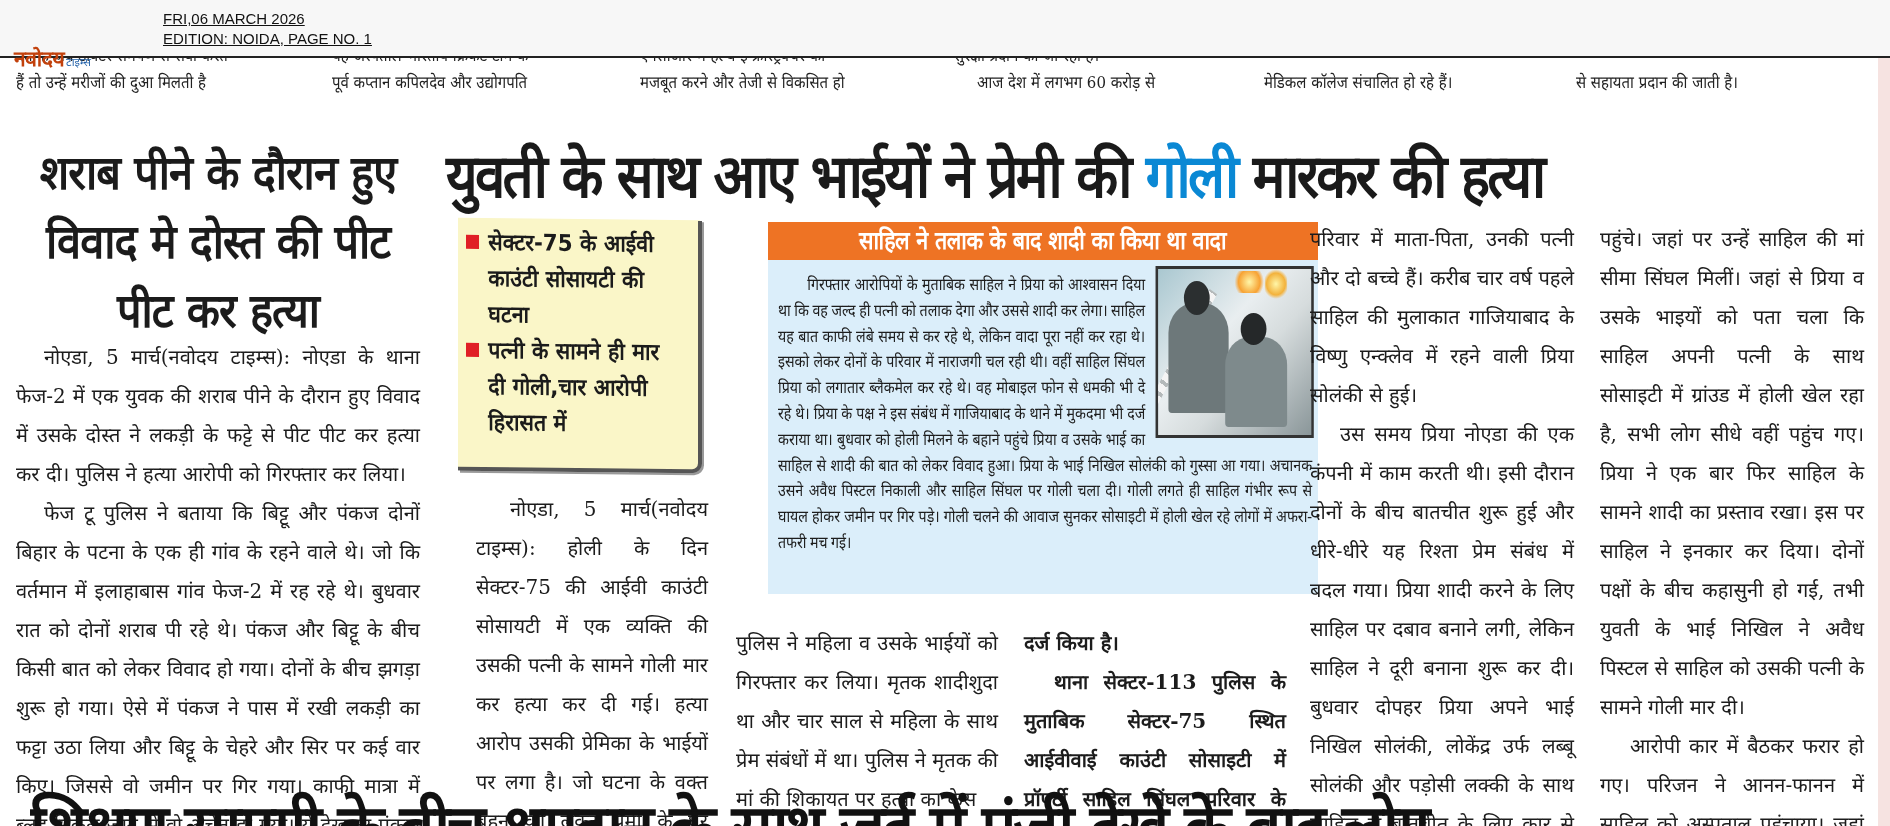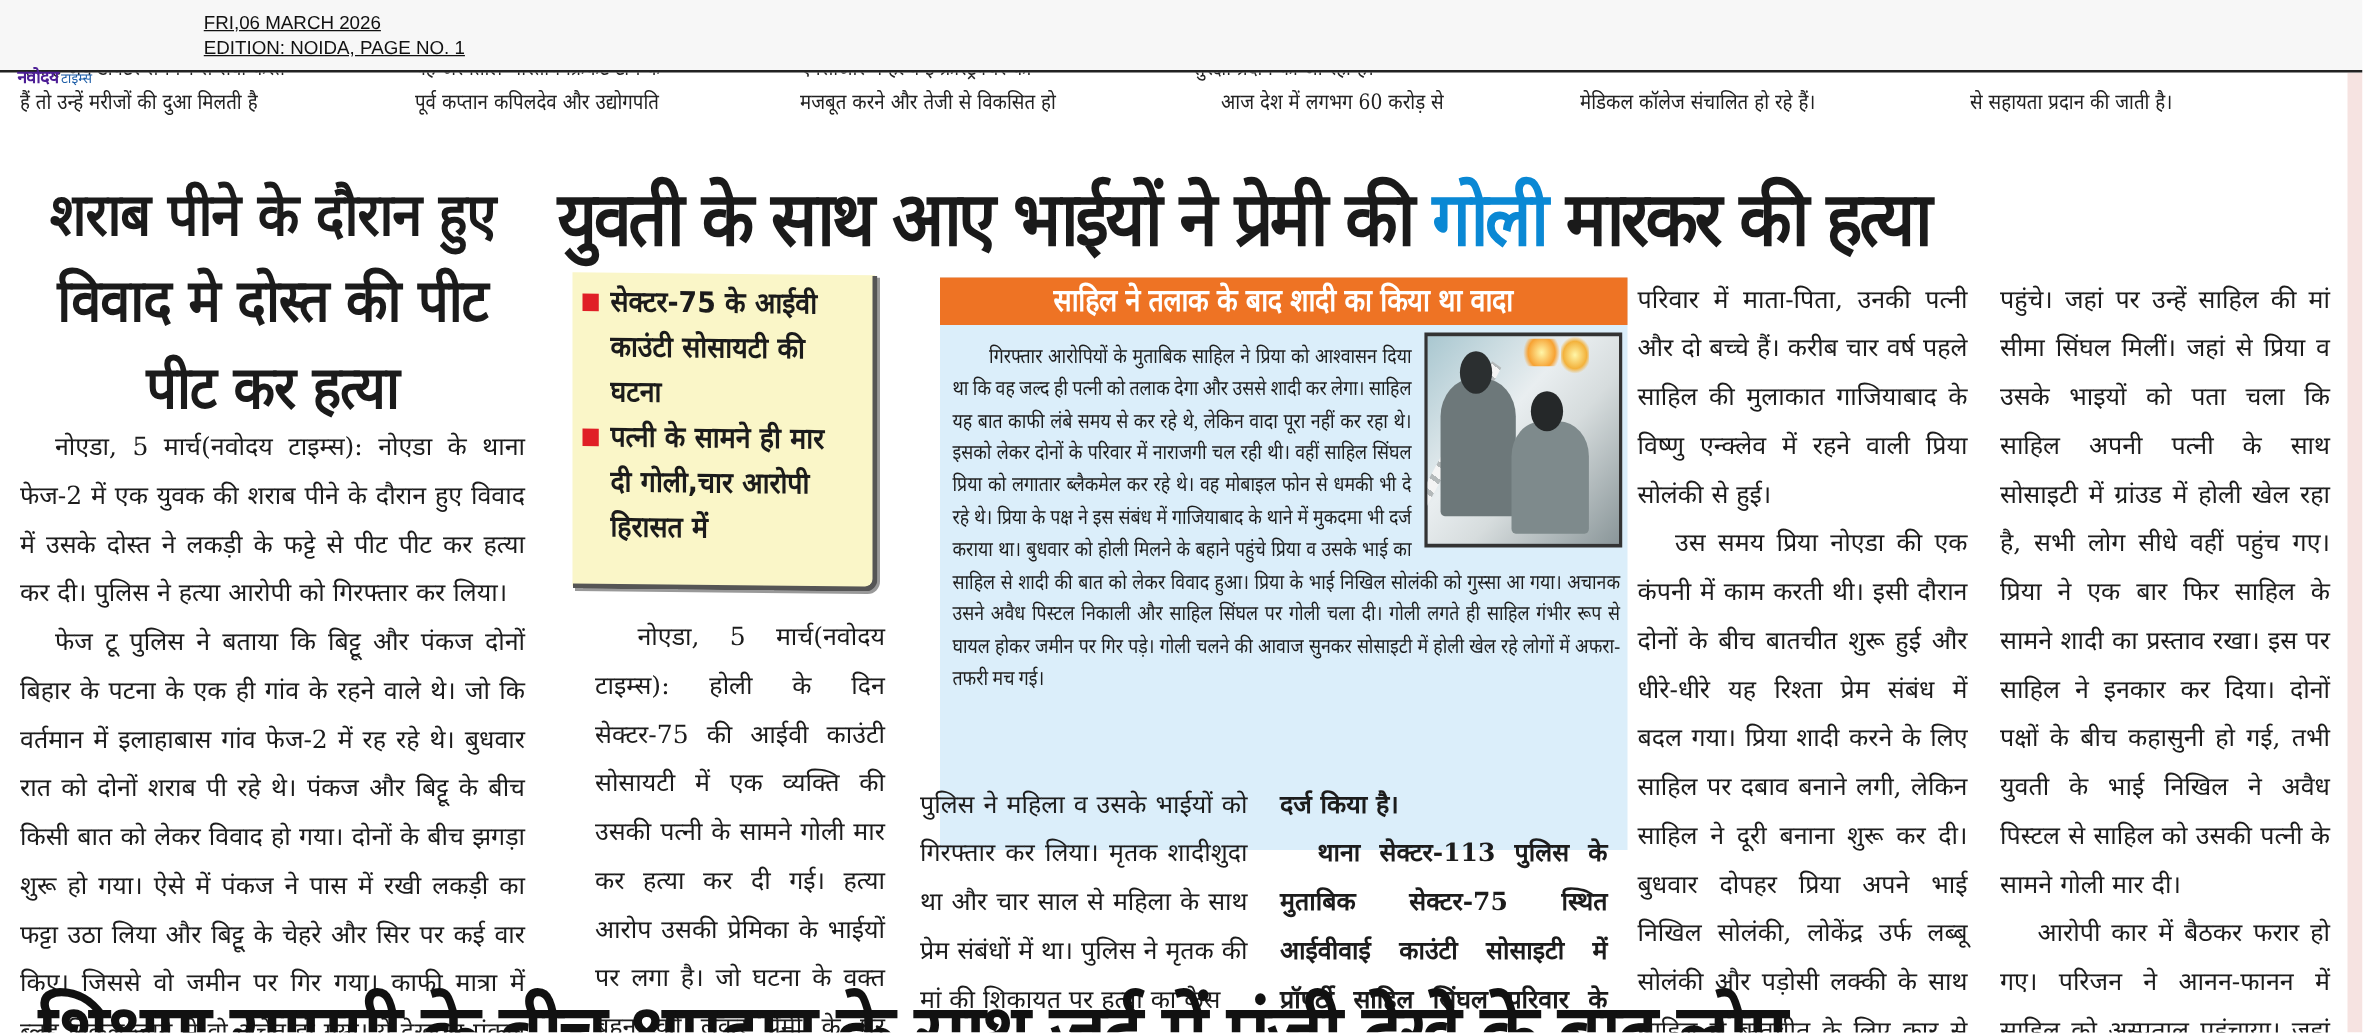--- a/index.html
+++ b/index.html
@@ -2,21 +2,21 @@
 <html><head>
 <meta charset="utf-8">
 <style>
   * { box-sizing: border-box; margin: 0; padding: 0; }
   html, body { width: 1890px; height: 826px; overflow: hidden; background: #ffffff; }
   body { position: relative; font-family: "DejaVu Sans", sans-serif; color: #1a1a1a; }
 
   
   .topbar { position: absolute; left: 0; top: 0; width: 1890px; height: 58px; background: #f7f7f7; border-bottom: 2px solid #222; z-index: 5; }
   .logo { position: absolute; left: 14px; top: 10px; display: flex; align-items: baseline; }
-  .logo-main { font-family: "DejaVu Sans", sans-serif; font-weight: bold; font-size: 14px; color: #4c1d95; letter-spacing: -0.5px; }
+  .logo-main { font-family: "DejaVu Sans", sans-serif; font-weight: bold; font-size: 21px; color: #c2410c; letter-spacing: -0.5px; }
   .logo-sub { font-family: Liberation Sans, sans-serif; font-size: 11px; color: #1f5fa8; margin-left: 2px; margin-top: 44px; }
   .edition { position: absolute; left: 163px; top: 9px; font-family: "Liberation Sans", sans-serif; font-size: 15px; line-height: 20px; color: #111; text-decoration: underline; }
 
   
   .pink-margin { position: absolute; left: 1878px; top: 58px; width: 12px; height: 768px; background: #f6e3e1; }
 
   
   .top-strip { position: absolute; top: 52px; left: 0; width: 1878px; height: 56px; overflow: hidden; }
   .strip-col { position: absolute; top: 0; font-family: "DejaVu Serif", serif; font-size: 17px; line-height: 27px; color: #222; white-space: nowrap; transform: scaleX(0.88); transform-origin: left top; }
   .strip-col .l1 { margin-top: -10px; height: 27px; }
@@ -34,21 +34,21 @@
   
   .highlight-box { position: absolute; left: 458px; top: 219px; width: 244px; height: 253px; background: #faf6c8; border-right: 4px solid #555; border-bottom: 4px solid #555; border-radius: 0 0 10px 0; box-shadow: 2px 2px 0 #999; padding: 6px 6px 6px 8px; transform: skewY(0.6deg); }
   .hl-item { font-family: "DejaVu Sans", sans-serif; font-weight: bold; font-size: 23px; line-height: 36px; color: #1b1b1b; display: flex; transform: scaleX(0.93); transform-origin: left top; }
   .hl-bullet { flex: 0 0 auto; width: 14px; height: 14px; background: #e01f26; margin-top: 11px; margin-right: 10px; }
 
   .mid-body { position: absolute; left: 476px; top: 490px; width: 232px; }
   .mid-body p { text-indent: 0; }
   .mid-body p.ind { text-indent: 34px; }
 
   
-  .side-box { position: absolute; left: 752px; top: 222px; width: 550px; height: 458px; background: #dbeefa; }
+  .side-box { position: absolute; left: 768px; top: 222px; width: 550px; height: 372px; background: #dbeefa; }
   .side-title { position: absolute; left: 0; top: 0; width: 550px; height: 38px; background: #ee7324; color: #ffffff; font-family: "DejaVu Sans", sans-serif; font-weight: bold; font-size: 25px; line-height: 38px; text-align: center; white-space: nowrap; letter-spacing: -0.5px; overflow: hidden; }
   .side-title span { display: inline-block; transform: scaleX(0.86); transform-origin: center; }
   .side-text { position: absolute; left: 10px; top: 50px; width: 534px; font-family: Liberation Serif, serif; font-size: 16.5px; line-height: 25.8px; color: #1d1d1d; text-align: justify; }
   .side-text .wrap { transform: scaleX(0.86); transform-origin: left top; width: 621px; }
   .side-img { float: right; width: 158px; height: 148px; margin: -6px -2px 4px 12px; border: 3px solid #333; background: linear-gradient(135deg, #a9c7d0 0%, #e9eef0 40%, #d6dcdd 60%, #8a9699 100%); position: relative; overflow: hidden; }
   .fig1 { position: absolute; left: 12px; top: 34px; width: 70px; height: 110px; background: #6d787a; border-radius: 30px 30px 4px 4px; }
   .fig1 .head { position: absolute; left: 18px; top: -22px; width: 30px; height: 34px; background: #2b2f30; border-radius: 50%; }
   .fig2 { position: absolute; left: 78px; top: 68px; width: 72px; height: 90px; background: #7e8a8c; border-radius: 28px 28px 4px 4px; }
   .fig2 .head { position: absolute; left: 18px; top: -24px; width: 30px; height: 32px; background: #252829; border-radius: 50%; }
   .flash { position: absolute; left: 86px; top: 2px; width: 40px; height: 22px; background: radial-gradient(circle, #fff6a8 0%, #f7a233 55%, rgba(247,162,51,0) 75%); }

